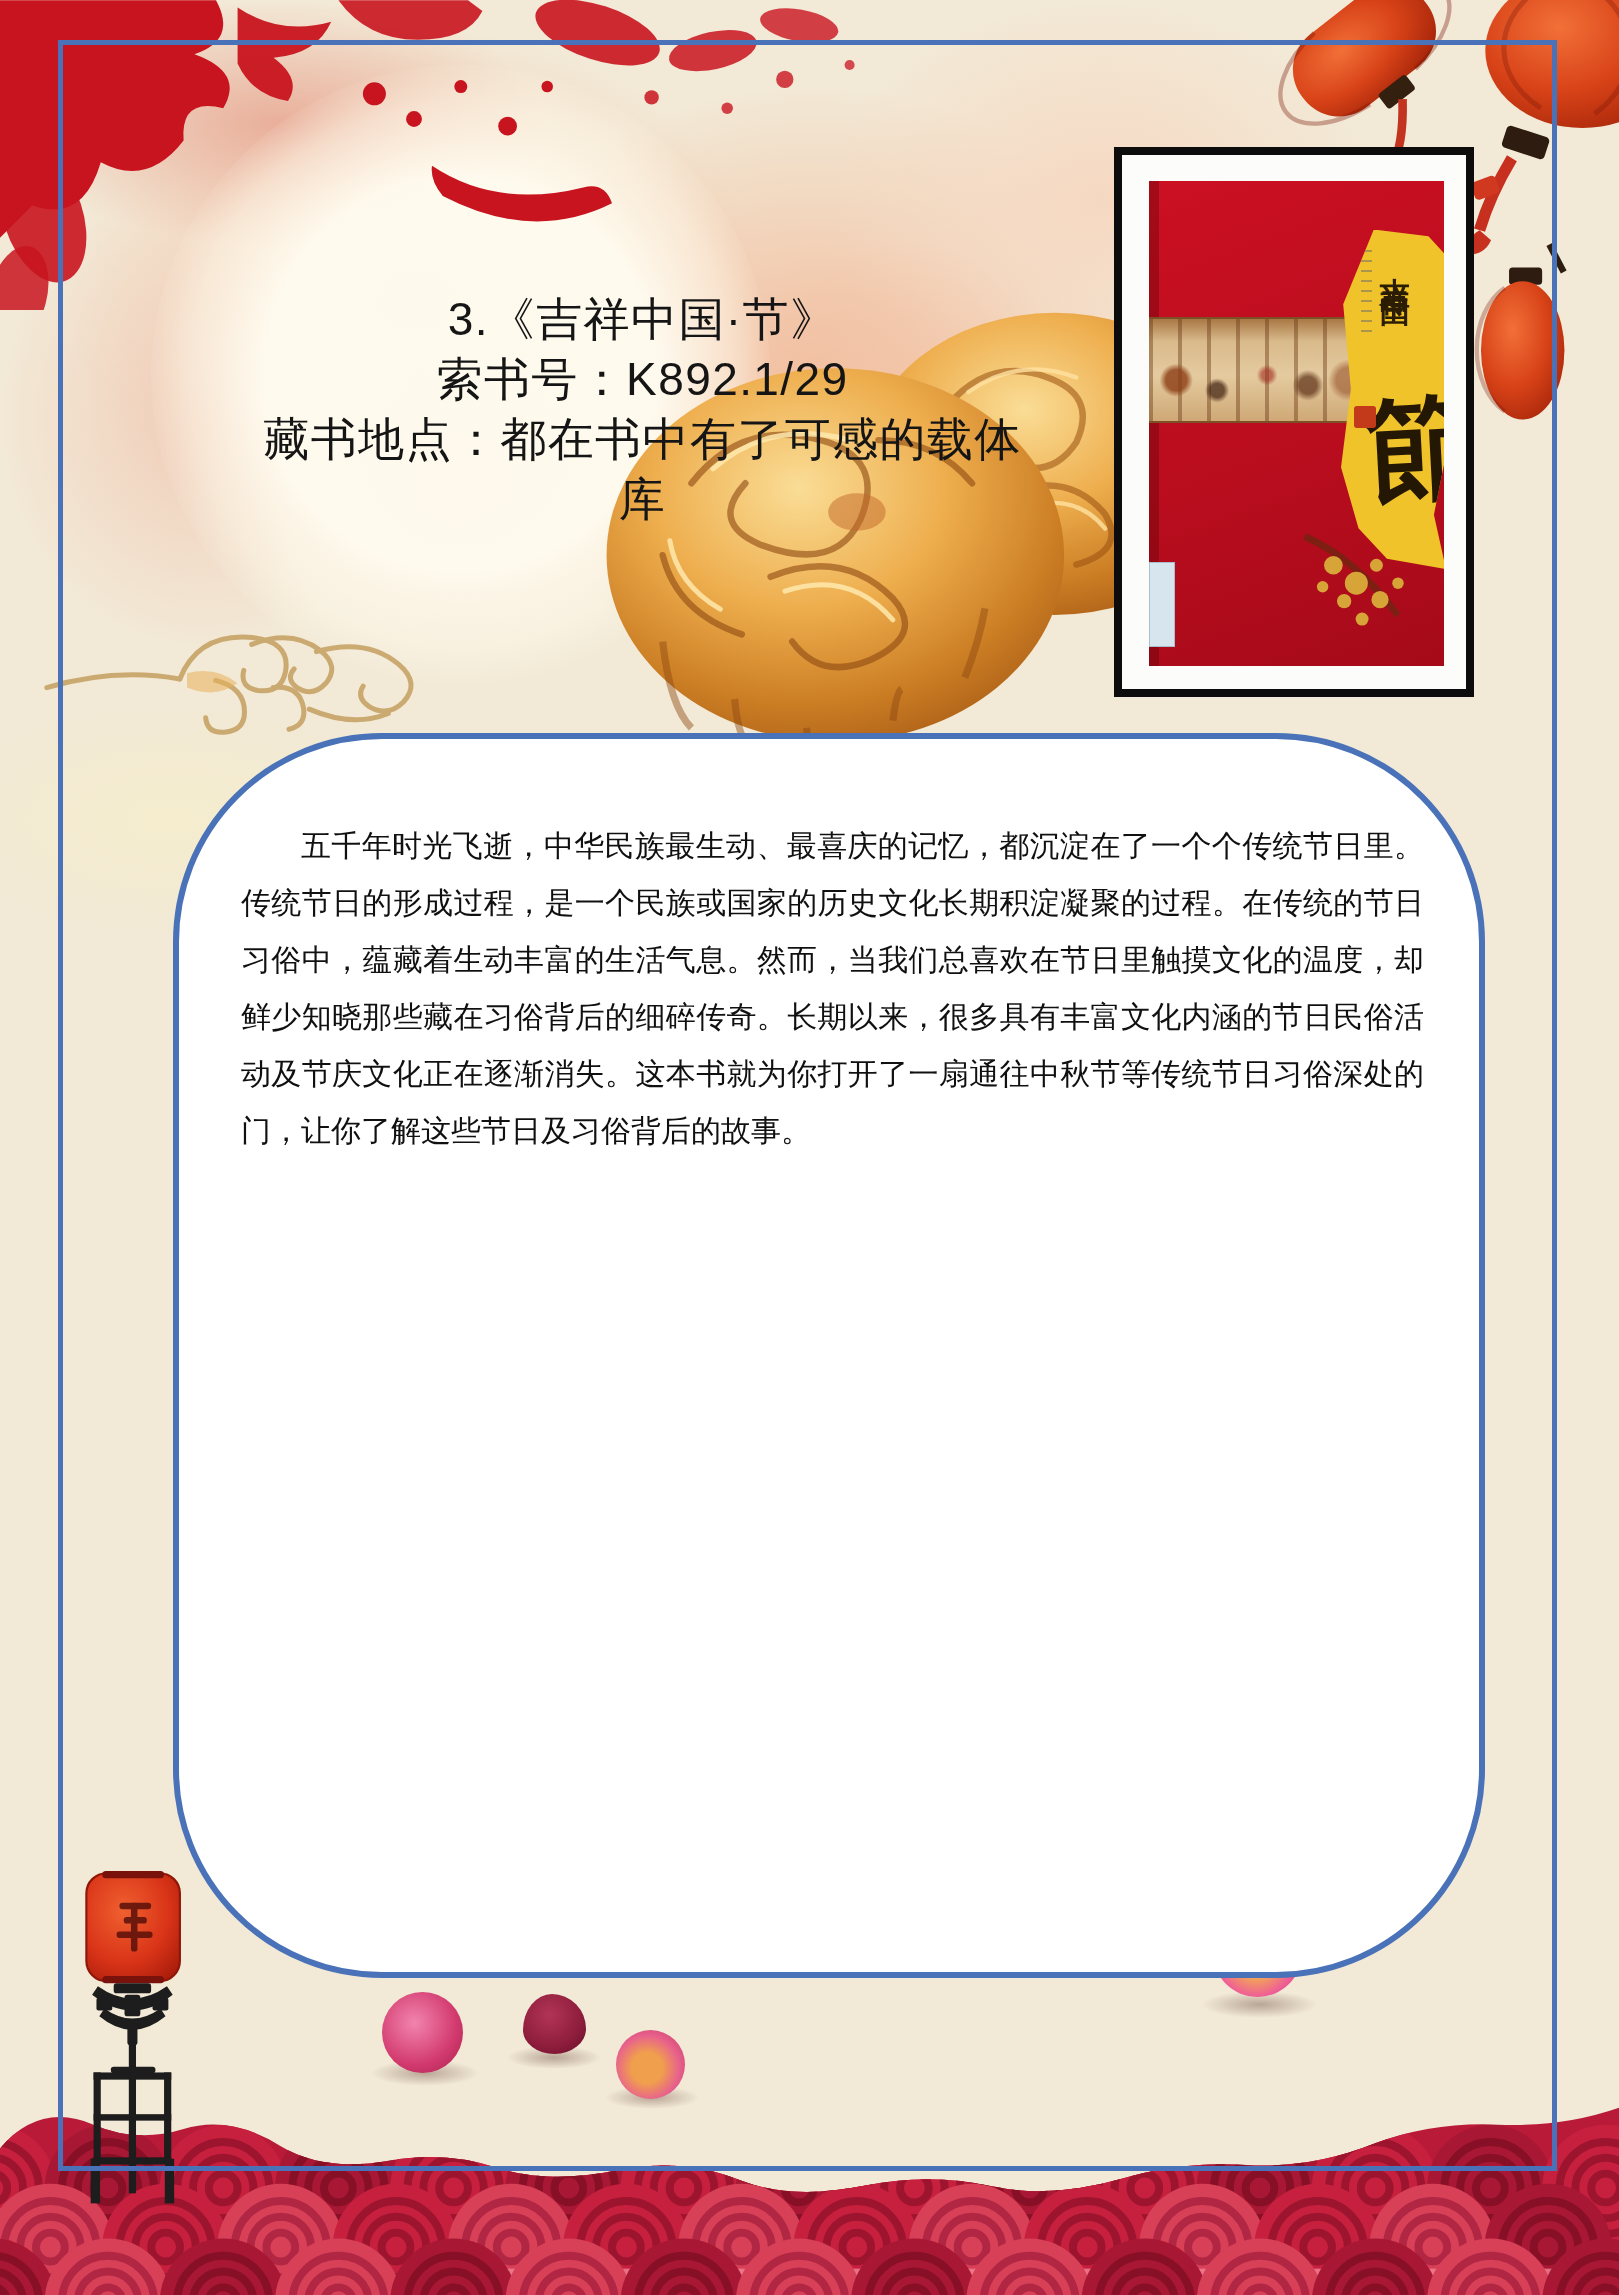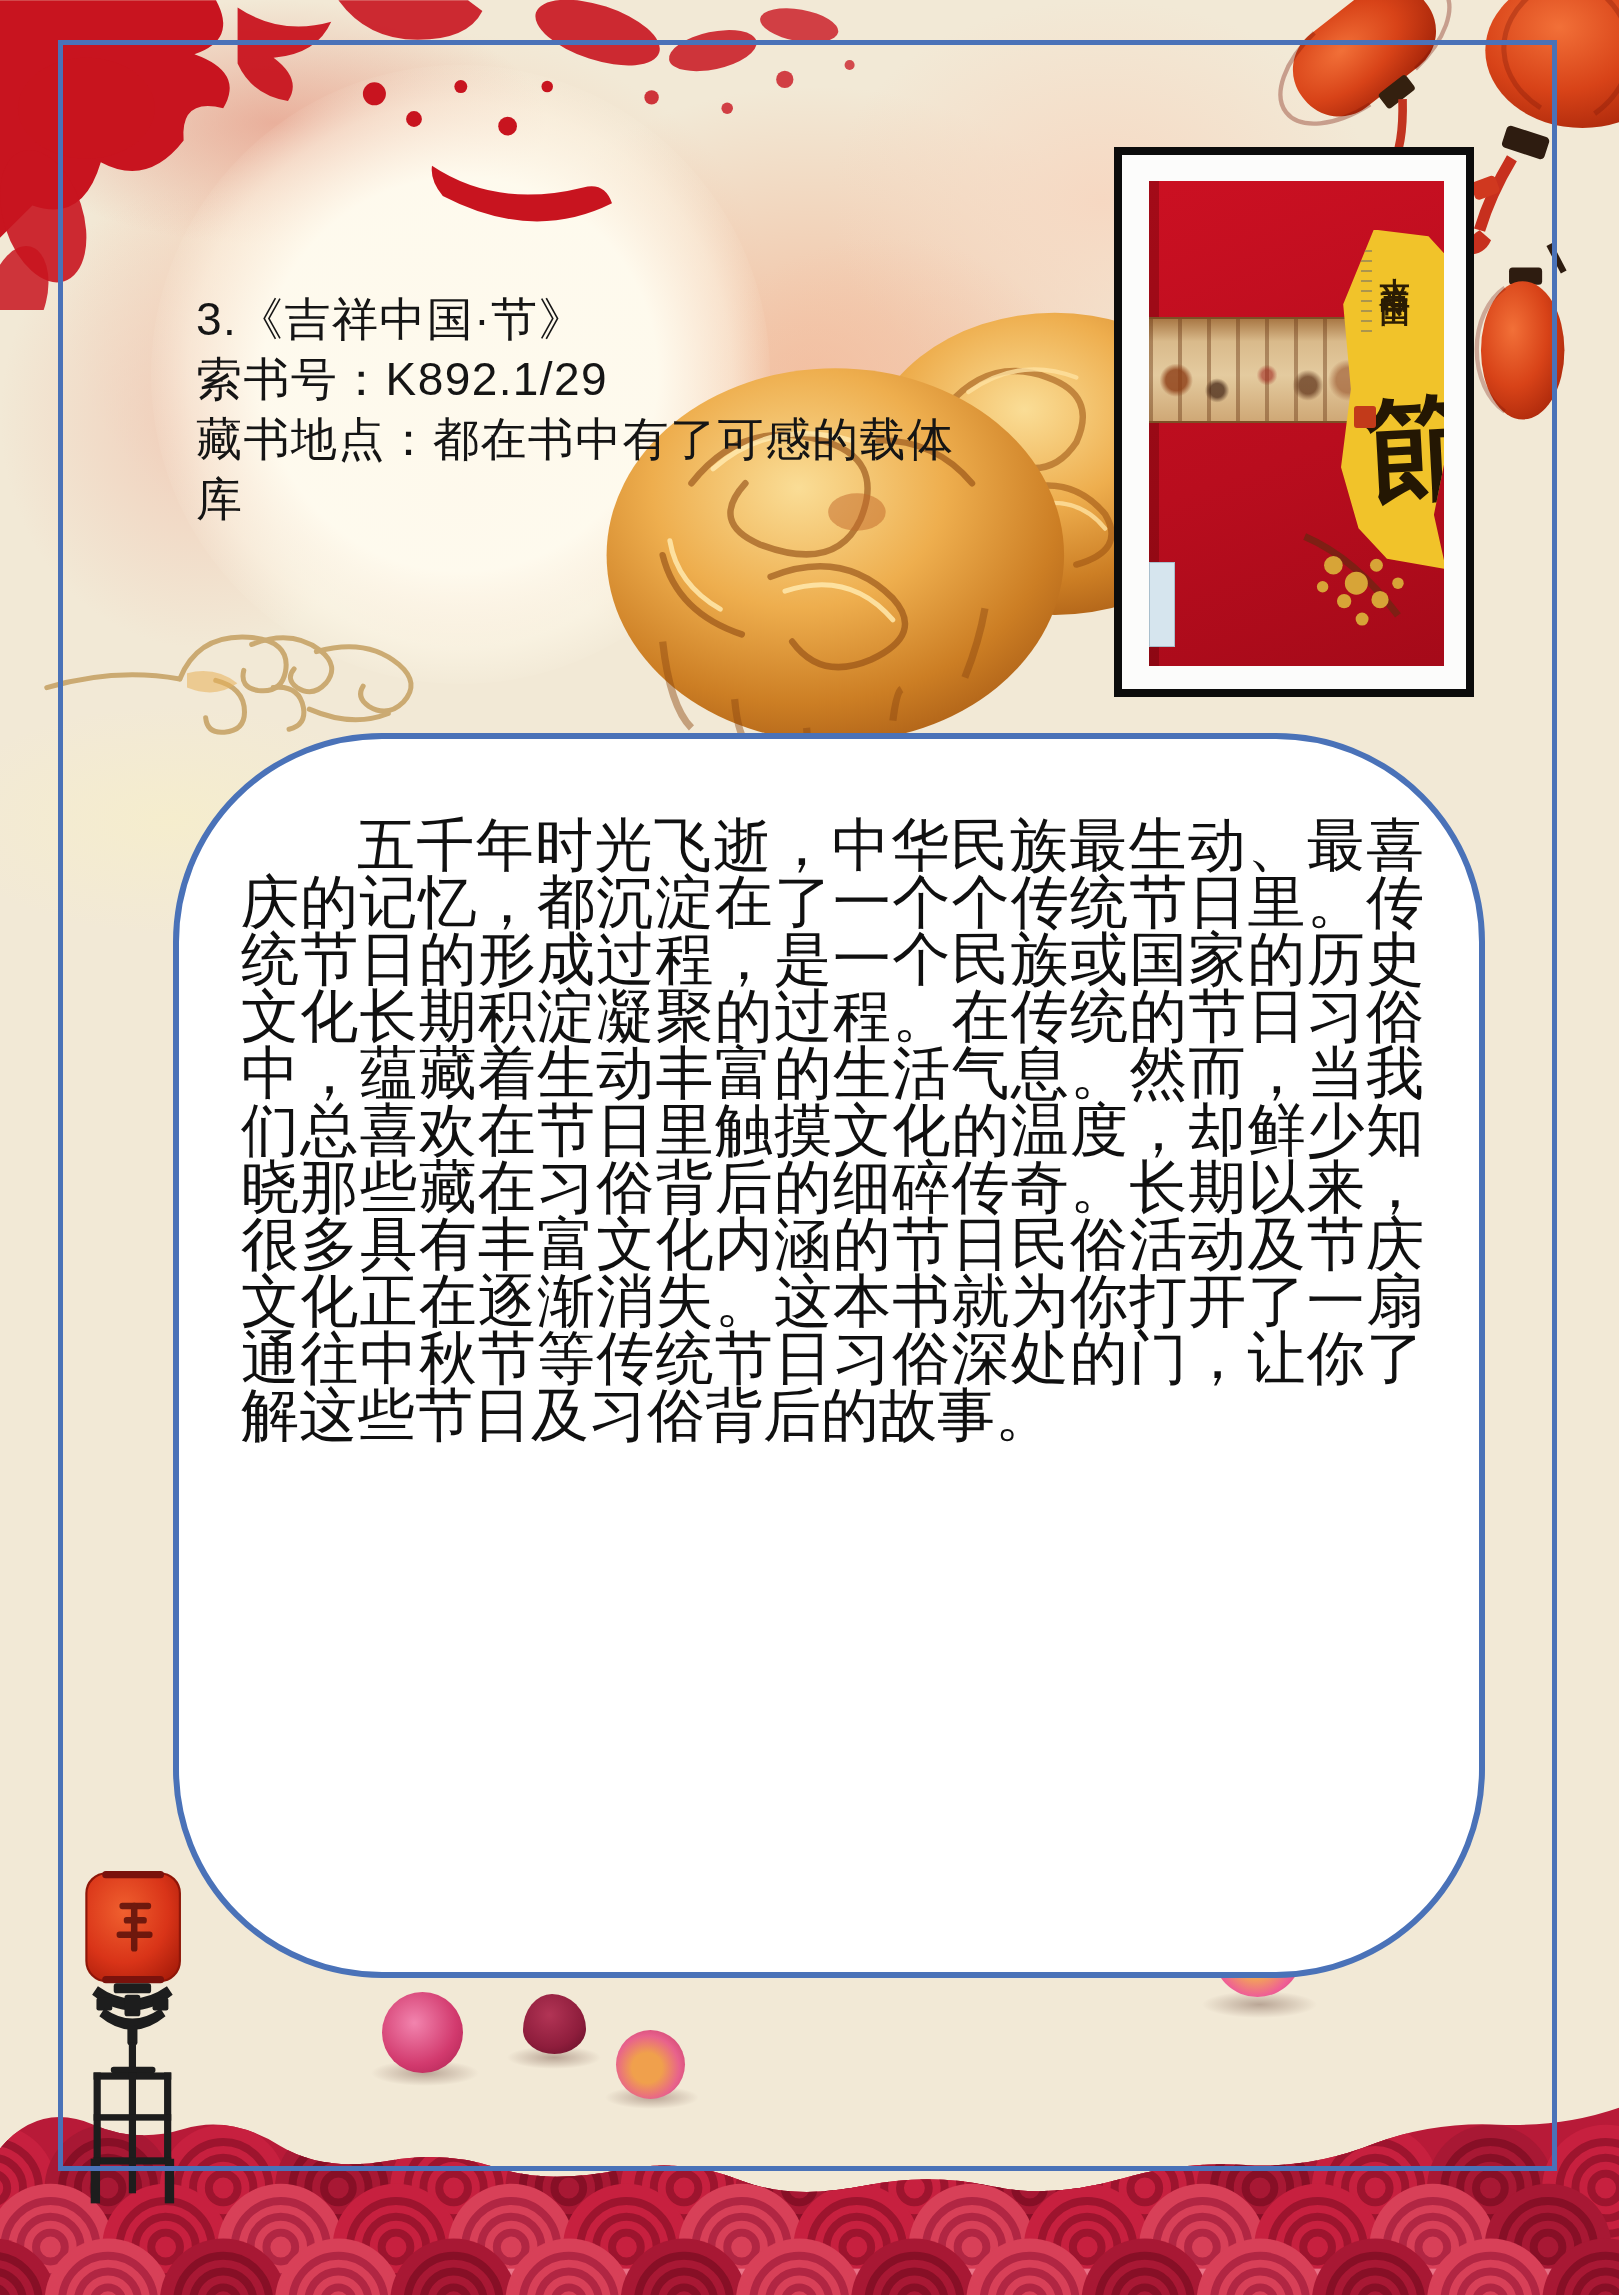--- a/index.html
+++ b/index.html
@@ -14,21 +14,21 @@
   .frame{
     position:absolute;left:58px;top:40px;width:1499px;height:2131px;
     border:5px solid #4a72b8;box-sizing:border-box;
   }
   
   .header{
     position:absolute;left:196px;top:289px;width:893px;
     font-size:46px;line-height:60px;color:#151515;
     font-family:"Liberation Sans",sans-serif;letter-spacing:1.4px;
   }
-  .header .hline{white-space:nowrap;}
+  .header .hline{white-space:nowrap;text-align:center;}
   
   .book{position:absolute;left:1114px;top:147px;width:360px;height:550px;background:#0c0c0c;}
   .book-white{position:absolute;left:8px;top:8px;right:8px;bottom:8px;background:#fcfcfb;}
   .book-red{position:absolute;left:27px;top:26px;right:21.6px;bottom:23px;
     background:linear-gradient(160deg,#cb1022 0%,#b90d1e 55%,#a50a19 100%);overflow:hidden;}
   .book-spine{position:absolute;left:0;top:0;bottom:0;width:10px;background:rgba(60,0,0,.28);}
   .book-strip{
     position:absolute;left:0;top:28%;height:21%;width:77%;
     background:
       radial-gradient(circle at 12% 60%, rgba(140,60,20,.8) 0 5%, transparent 8%),
@@ -60,21 +60,21 @@
   .sticker{position:absolute;left:0;bottom:4%;width:8%;height:17%;background:#d6e5ee;border:0.7px solid #a9bfcd;}
   
   .textbox{
     position:absolute;left:173px;top:733px;width:1312px;height:1245px;
     background:#ffffff;border:6.5px solid #4a72b8;border-radius:209px;
     box-sizing:border-box;
   }
   .textbox-inner{
     position:absolute;left:62px;right:55px;top:78px;
     font-family:"Liberation Serif",serif;
-    font-size:58px;line-height:57px;color:#101010;
+    font-size:30px;line-height:57px;color:#101010;
     text-align:justify;
   }
   .textbox-inner p{margin:0;text-indent:2em;}
   
   .bud{position:absolute;border-radius:50%;}
   .bud-shadow{position:absolute;border-radius:50%;
     background:radial-gradient(closest-side,rgba(80,40,30,.35),rgba(80,40,30,0));}
 </style>
 </head>
 <body>

